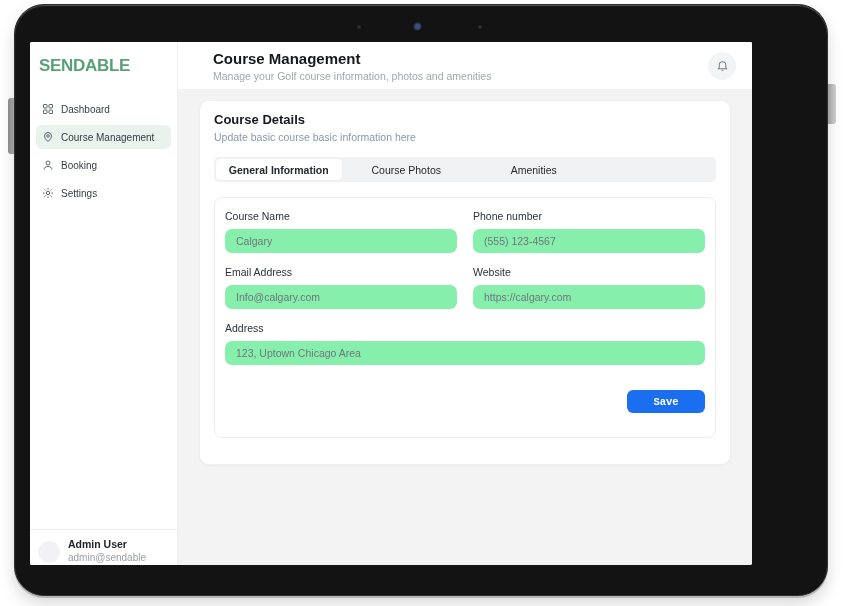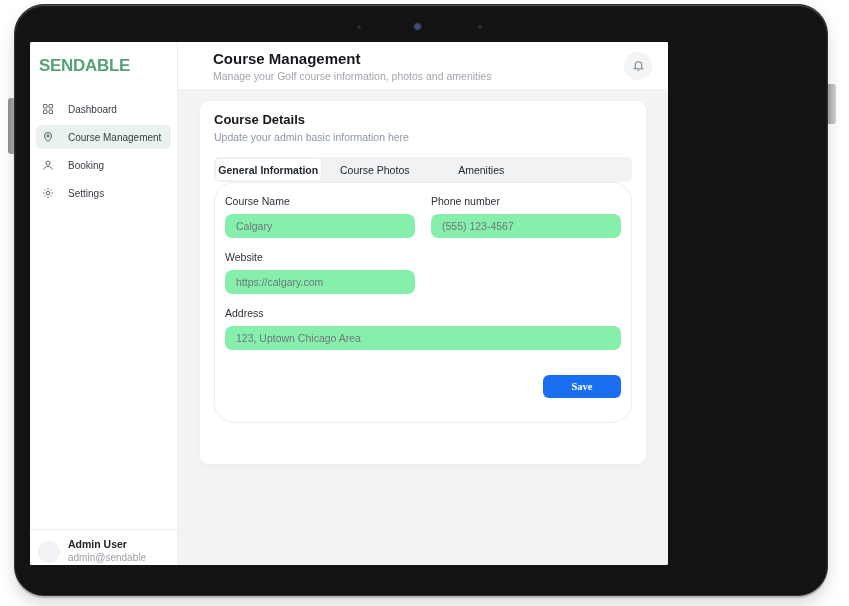--- a/index.html
+++ b/index.html
@@ -13,28 +13,28 @@
   .tablet { position:absolute; left:14px; top:4px; width:814px; height:592px; background:#131314;
             border-radius:30px; border:1px solid #2e2e30;
             box-shadow: inset 0 1px 1px rgba(255,255,255,.28), 0 2px 0 rgba(150,150,150,.55), 0 8px 16px rgba(0,0,0,.15); }
   .camera { position:absolute; left:412px; top:21px; width:10px; height:10px; border-radius:50%;
             background:radial-gradient(circle at 45% 45%, #3c4e74 0 28%, #0b0c11 65%); }
   .cam-dot { position:absolute; width:4px; height:4px; border-radius:50%; background:#2c2c2e; }
   .cam-dot.d1 { left:356px; top:24px; }
   .cam-dot.d2 { left:477px; top:24px; }
 
   
-  .screen { position:absolute; left:30px; top:42px; width:638px; height:523px; background:#fff;
+  .screen { position:absolute; left:30px; top:42px; width:722px; height:523px; background:#fff;
             border-radius:2px; overflow:hidden; display:flex; }
 
   
   .sidebar { position:relative; width:148px; flex:0 0 148px; background:#fff; border-right:1px solid #efefef; }
   .logo { margin:14px 0 0 9px; font-size:17px; font-weight:800; letter-spacing:-0.3px; color:var(--brand-green,#57a274); }
   .nav { margin-top:21px; padding:0 6px; }
-  .nav-item { display:flex; align-items:center; gap:14px; height:24px; padding:0 6px; border-radius:6px;
+  .nav-item { display:flex; align-items:center; gap:7px; height:24px; padding:0 6px; border-radius:6px;
               margin-bottom:4px; font-size:10px; color:#363c44; cursor:pointer; white-space:nowrap; }
   .nav-item.active { background:var(--active-mint,#e9f2ec); }
   .nav-icon { width:12px; height:12px; flex:0 0 auto; color:#5b646d; display:flex; }
   .nav-icon svg { width:12px; height:12px; }
   .user-area { position:absolute; left:0; right:0; bottom:0; background:#fff; border-top:1px solid #ededed;
                padding:8px 8px 2px; display:flex; align-items:flex-end; gap:8px; }
   .avatar { width:22px; height:22px; border-radius:50%; background:#f2f2f6; flex:0 0 auto; }
   .user-name { font-size:10.5px; font-weight:700; color:#20252b; }
   .user-email { font-size:10px; color:#9aa0a6; margin-top:2px; }
 
@@ -52,29 +52,29 @@
   .card { background:#fff; border:1px solid #f0f0f0; border-radius:10px; box-shadow:0 1px 2px rgba(0,0,0,.04);
           padding:11px 14px; height:365px; }
   .card-title { font-size:13px; font-weight:700; color:#15181c; }
   .card-sub { font-size:10.5px; color:#8b97a7; margin-top:4px; }
 
   .tabs { margin-top:14px; height:25px; background:#f1f2f3; border-radius:5px; display:flex; align-items:center; }
   .tab { width:25%; height:21px; margin:2px 0 2px 2px; display:flex; align-items:center; justify-content:center;
          font-size:10.5px; color:#24292f; border-radius:4px; cursor:pointer; }
   .tab.active { background:#fff; font-weight:700; box-shadow:0 0 2px rgba(0,0,0,.06); }
 
-  .form-card { border:1px solid #ececee; border-radius:20px; padding:12px 10px 0; height:241px; }
+  .form-card { margin-top:15px; border:1px solid #ececee; border-radius:8px; padding:12px 10px 0; height:241px; }
   .grid { display:grid; grid-template-columns:1fr 1fr; column-gap:16px; row-gap:13px; }
   .field label { display:block; font-size:10.5px; color:#2c323a; margin-bottom:7px; }
   .field input { width:100%; height:24px; background:#86efac; border:none; border-radius:7px; padding:0 11px;
                  font-size:10.5px; color:#70767e; font-family:inherit; outline:none; }
   .field.full { grid-column:1 / -1; }
   .save-row { display:flex; justify-content:flex-end; margin-top:25px; }
   .save-btn { width:78px; height:23px; background:var(--save-blue,#1a6ff0); color:#fff; border:none; border-radius:6px;
-              font-size:10.5px; font-weight:700; font-family:Liberation Serif, serif; cursor:pointer; }
+              font-size:10.5px; font-weight:700; font-family:Liberation Mono, monospace; cursor:pointer; }
 </style>
 </head>
 <body>
 
 <div class="stage">
   <div class="side-btn left"></div>
   <div class="side-btn right"></div>
 
   <div class="tablet">
     <div class="cam-dot d1" style="position:absolute;left:342px;top:20px;"></div>
@@ -149,37 +149,41 @@
                 <path d="M18 16v-5a6 6 0 1 0-12 0v5l-1.5 2h15z"></path>
                 <path d="M10.5 20a1.8 1.8 0 0 0 3 0"></path>
               </svg>
           </span>
         </button>
       </header>
 
       <main class="main">
         <section class="card">
           <div class="card-title">Course Details</div>
-          <div class="card-sub">Update your admin basic information here</div>
+          <div class="card-sub">Update basic course basic information here</div>
 
           <div class="tabs">
             <div class="tab active">General Information</div>
             <div class="tab">Course Photos</div>
             <div class="tab">Amenities</div>
           </div>
 
           <div class="form-card">
             <div class="grid">
               <div class="field">
                 <label>Course Name</label>
                 <input type="text" value="Calgary" style="">
               </div>
               <div class="field">
                 <label>Phone number</label>
                 <input type="text" value="(555) 123-4567" style="">
+              </div>
+              <div class="field">
+                <label>Email Address</label>
+                <input type="text" value="Info@calgary.com" style="">
               </div>
               <div class="field">
                 <label>Website</label>
                 <input type="text" value="https://calgary.com" style="">
               </div>
               <div class="field full">
                 <label>Address</label>
                 <input type="text" value="123, Uptown Chicago Area" style="">
               </div>
             </div>

